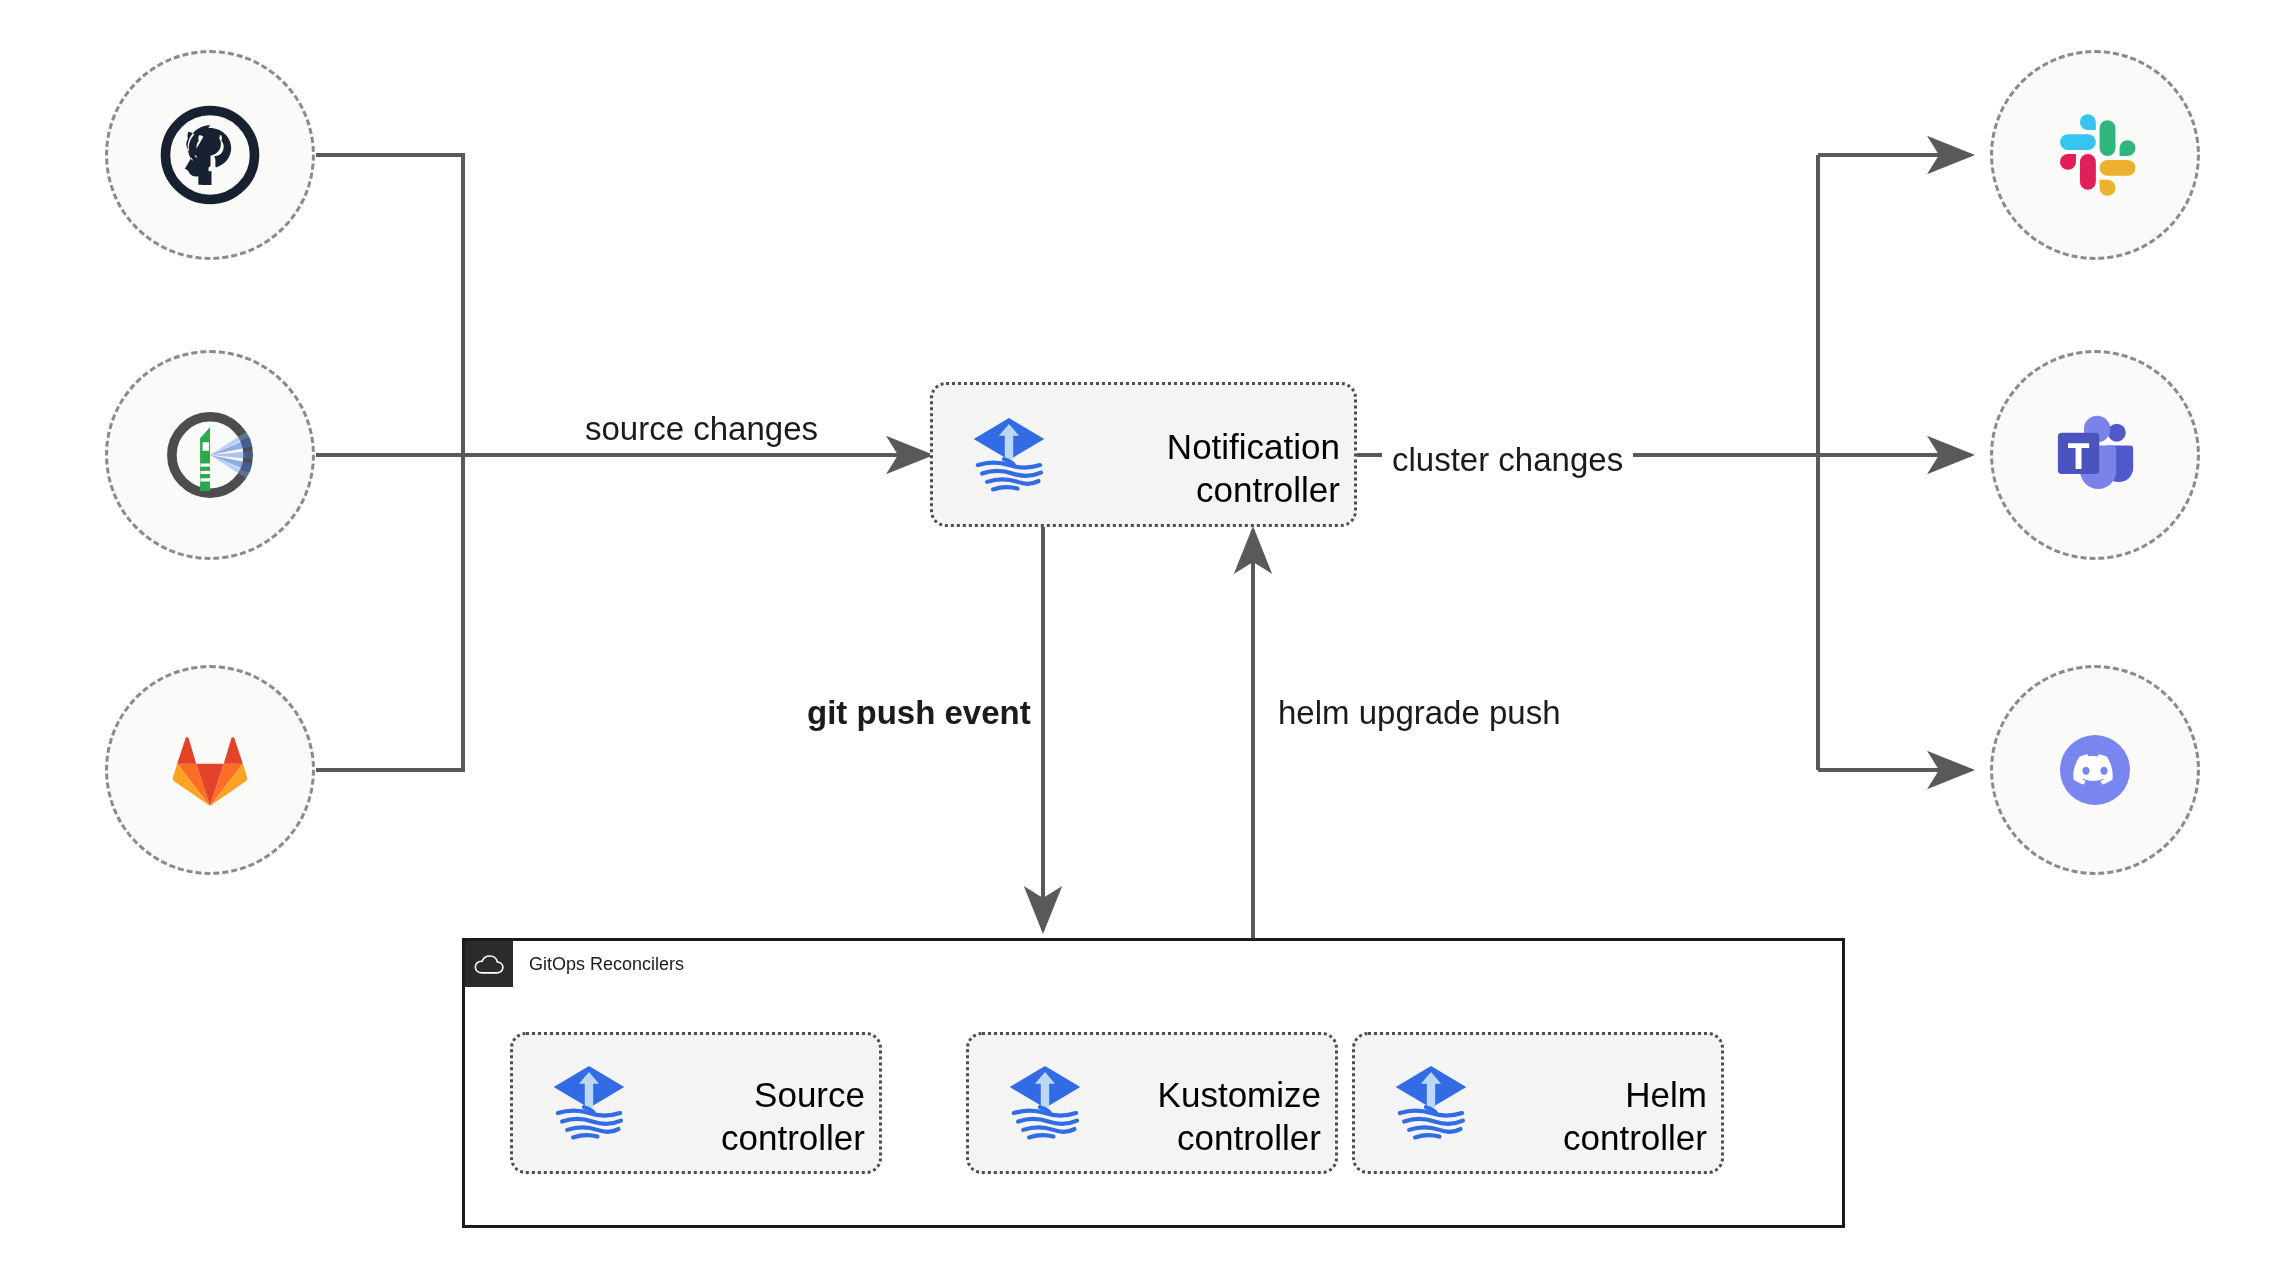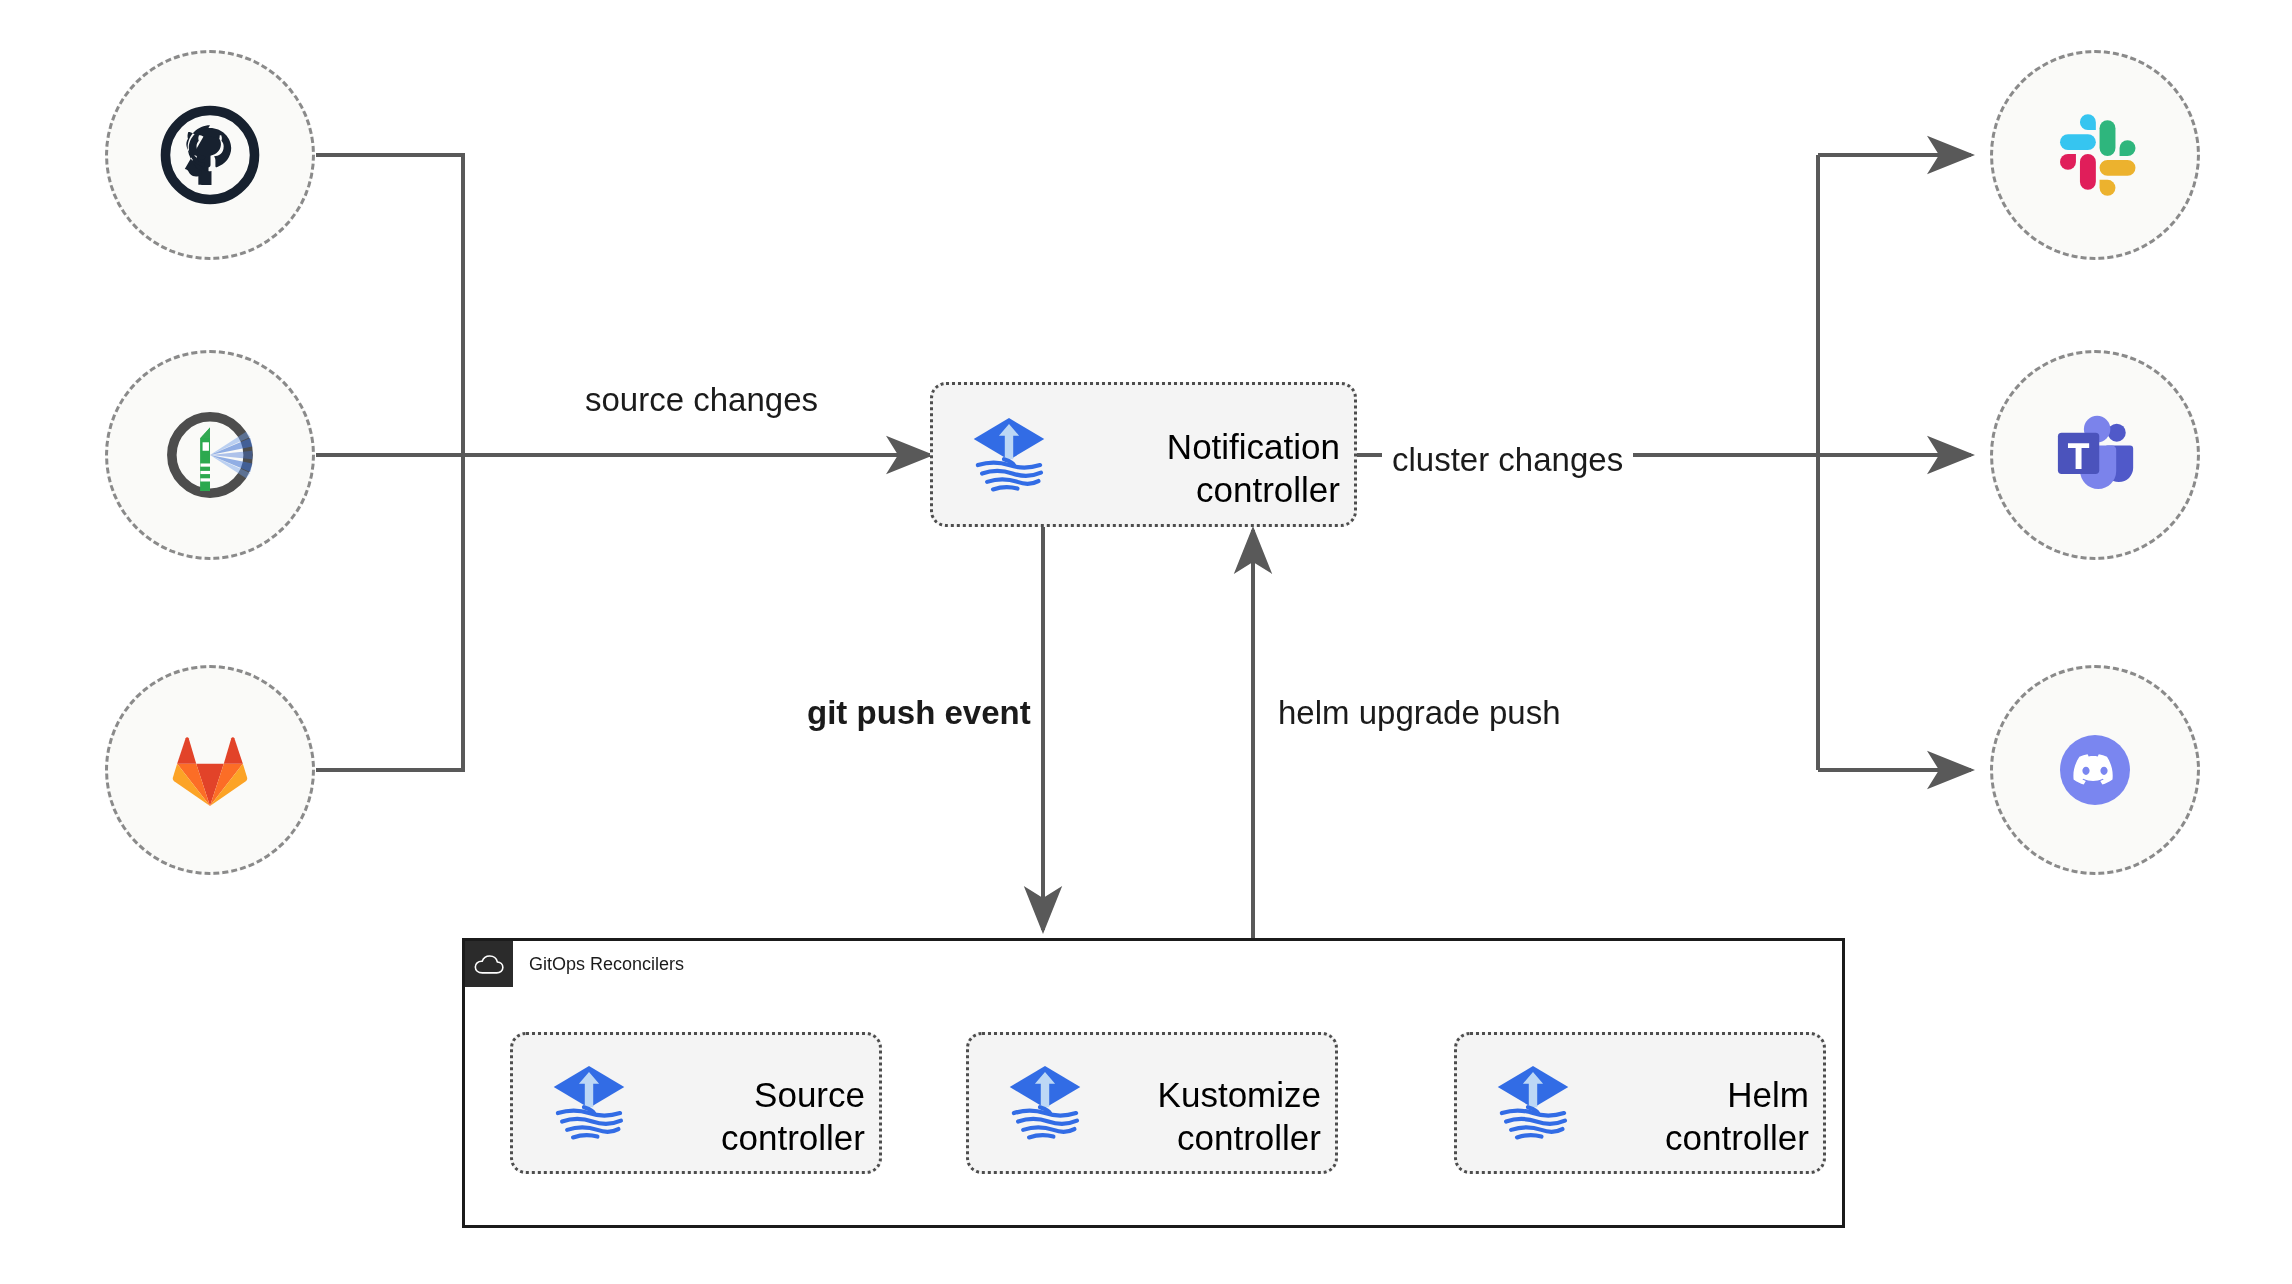--- a/index.html
+++ b/index.html
@@ -281,37 +281,37 @@
         <path d="M18 72 Q36 66 54 72 Q72 78 88 71"></path>
         <path d="M24 82 Q42 76 60 82 Q74 87 85 81"></path>
         <path d="M31 91 Q46 86 60 90"></path>
         <path d="M44 55 Q54 58 56 62"></path>
       </g>
     </svg>
     <div class="ctrl-label">Kustomize
 controller</div>
   </div>
 
-  <div class="ctrl-box" style="left:1454px; top:1032px; width:372px; height:142px;gap:20px;">
+  <div class="ctrl-box" style="left:1352px; top:1032px; width:372px; height:142px;gap:20px;">
     <svg class="flux-glyph" viewBox="0 0 100 100">
       <path fill="#326ce5" d="M50 6 L92 31 L50 56 L8 31 Z"></path>
       <path fill="#bcd7f5" d="M50 13 L62 27 H55 V55 H45 V27 H38 Z"></path>
       <g stroke="#326ce5" stroke-width="5" fill="none" stroke-linecap="round">
         <path d="M13 62 Q32 56 50 62 Q68 68 87 62"></path>
         <path d="M18 72 Q36 66 54 72 Q72 78 88 71"></path>
         <path d="M24 82 Q42 76 60 82 Q74 87 85 81"></path>
         <path d="M31 91 Q46 86 60 90"></path>
         <path d="M44 55 Q54 58 56 62"></path>
       </g>
     </svg>
     <div class="ctrl-label">Helm
 controller</div>
   </div>
 
-  <div class="edge-label" style="left:575px; top:379px;">source changes</div>
+  <div class="edge-label" style="left:575px; top:408px;">source changes</div>
 
   <div class="edge-label" style="left:1382px; top:403px;margin-top:36px;">cluster changes</div>
 
   <div class="edge-label" style="left:797px; top:692px;font-weight:bold;">git push event</div>
 
   <div class="edge-label" style="left:1268px; top:692px;">helm upgrade push</div>
 
 </div>
 
 </body></html>

